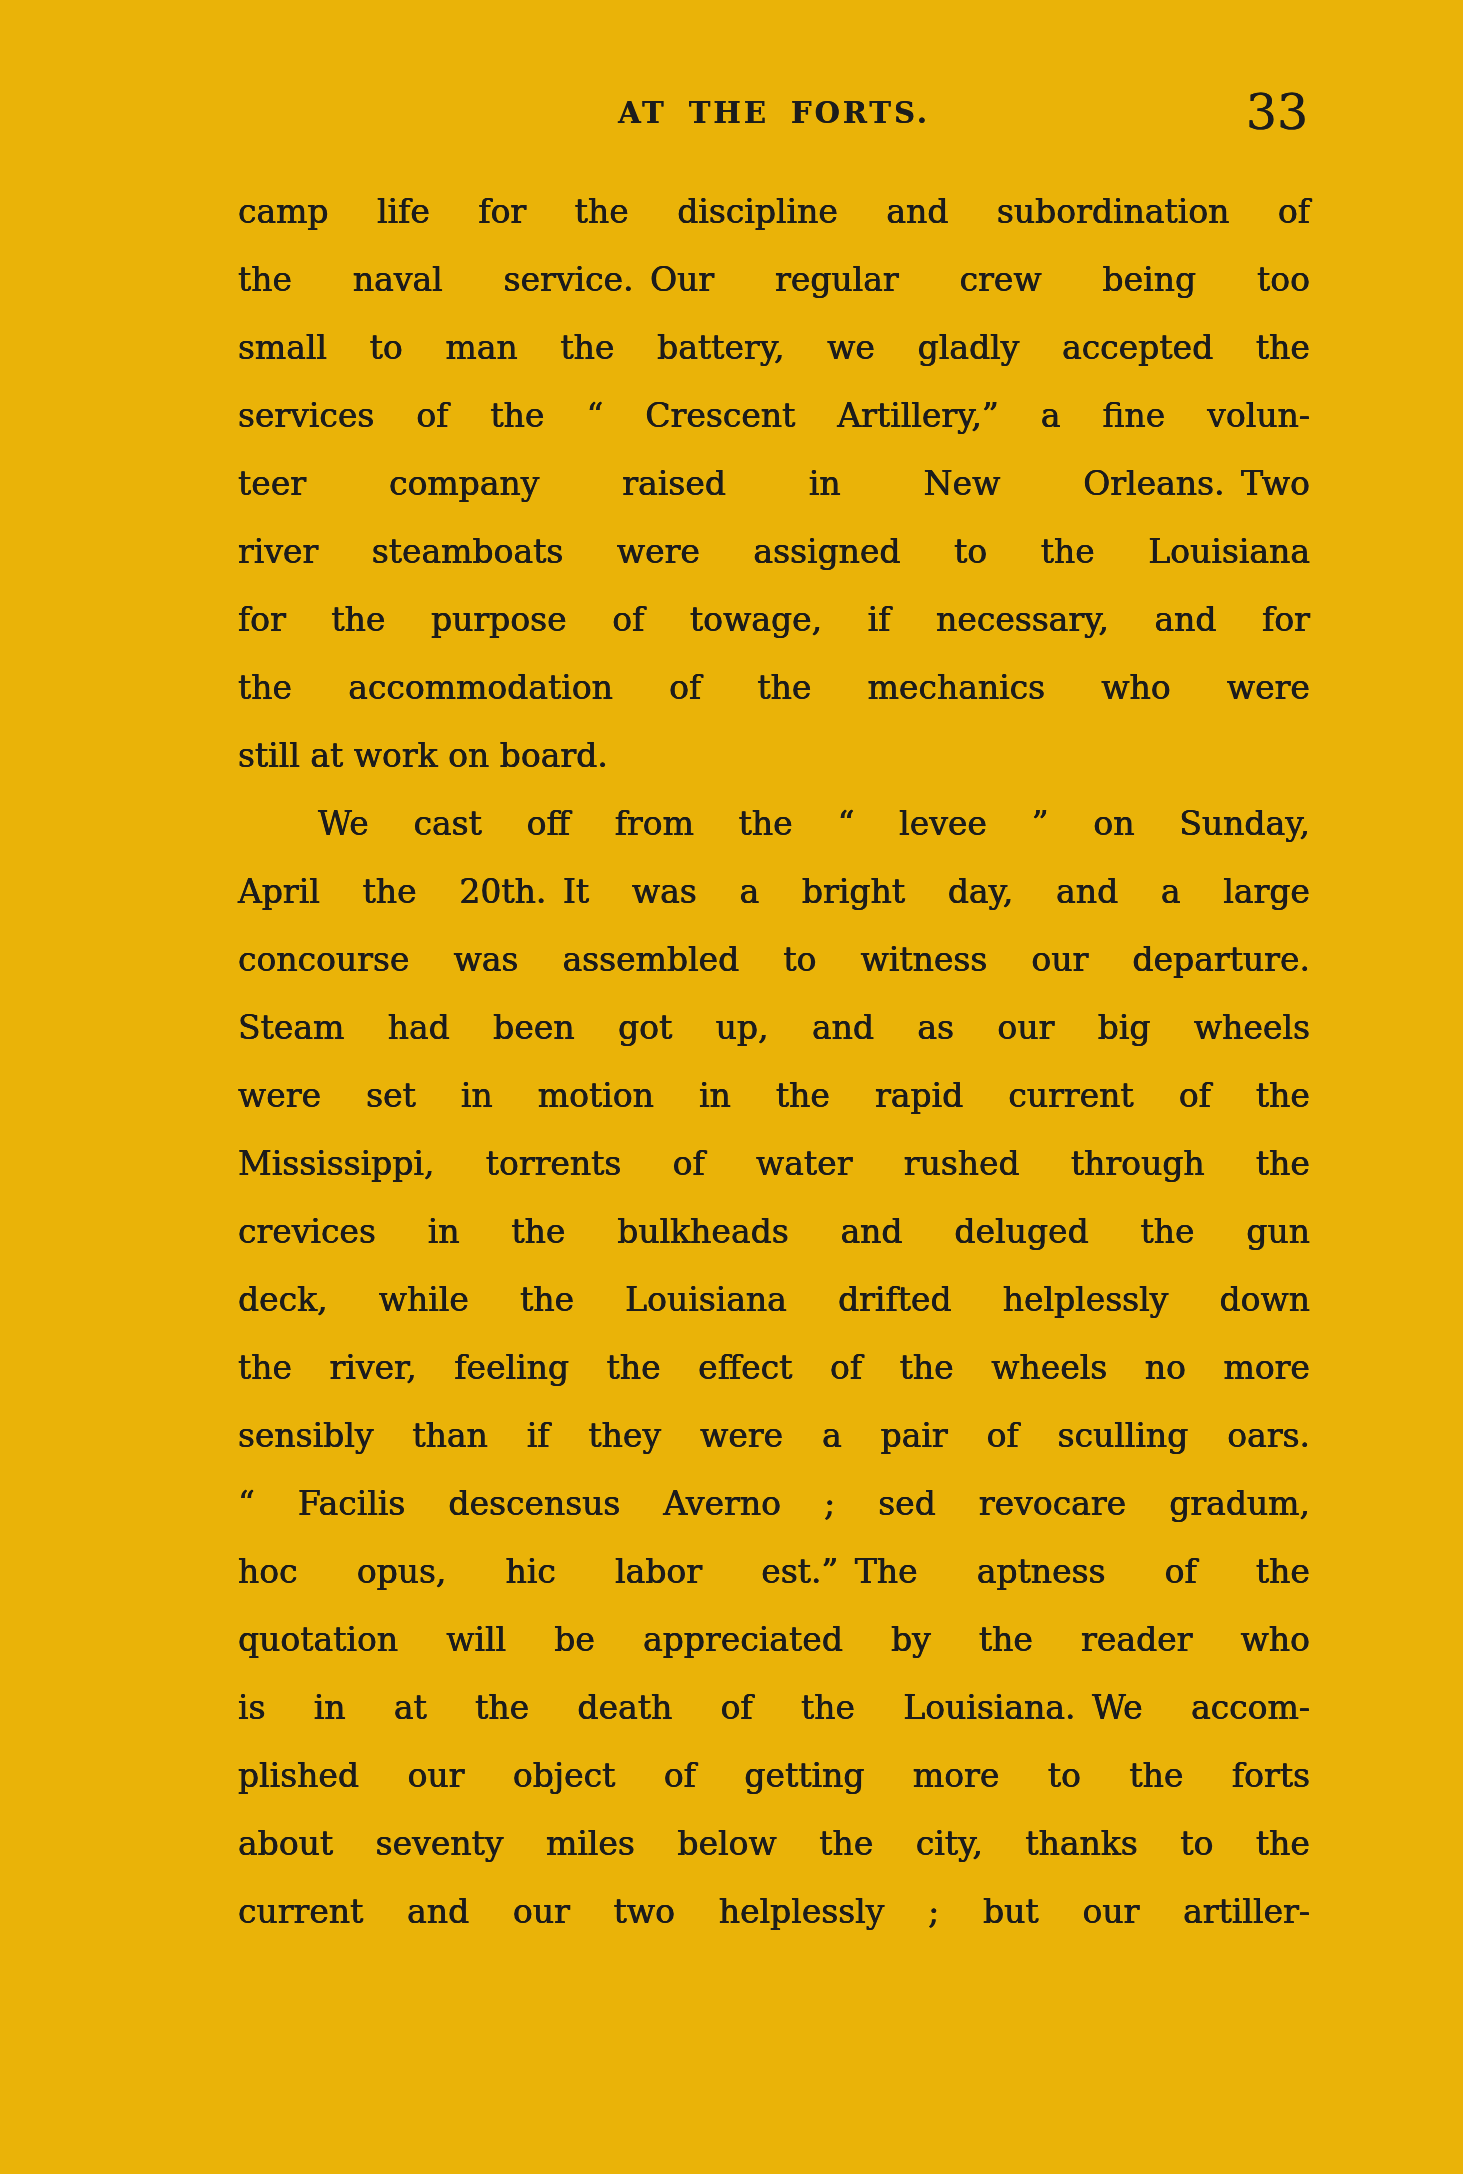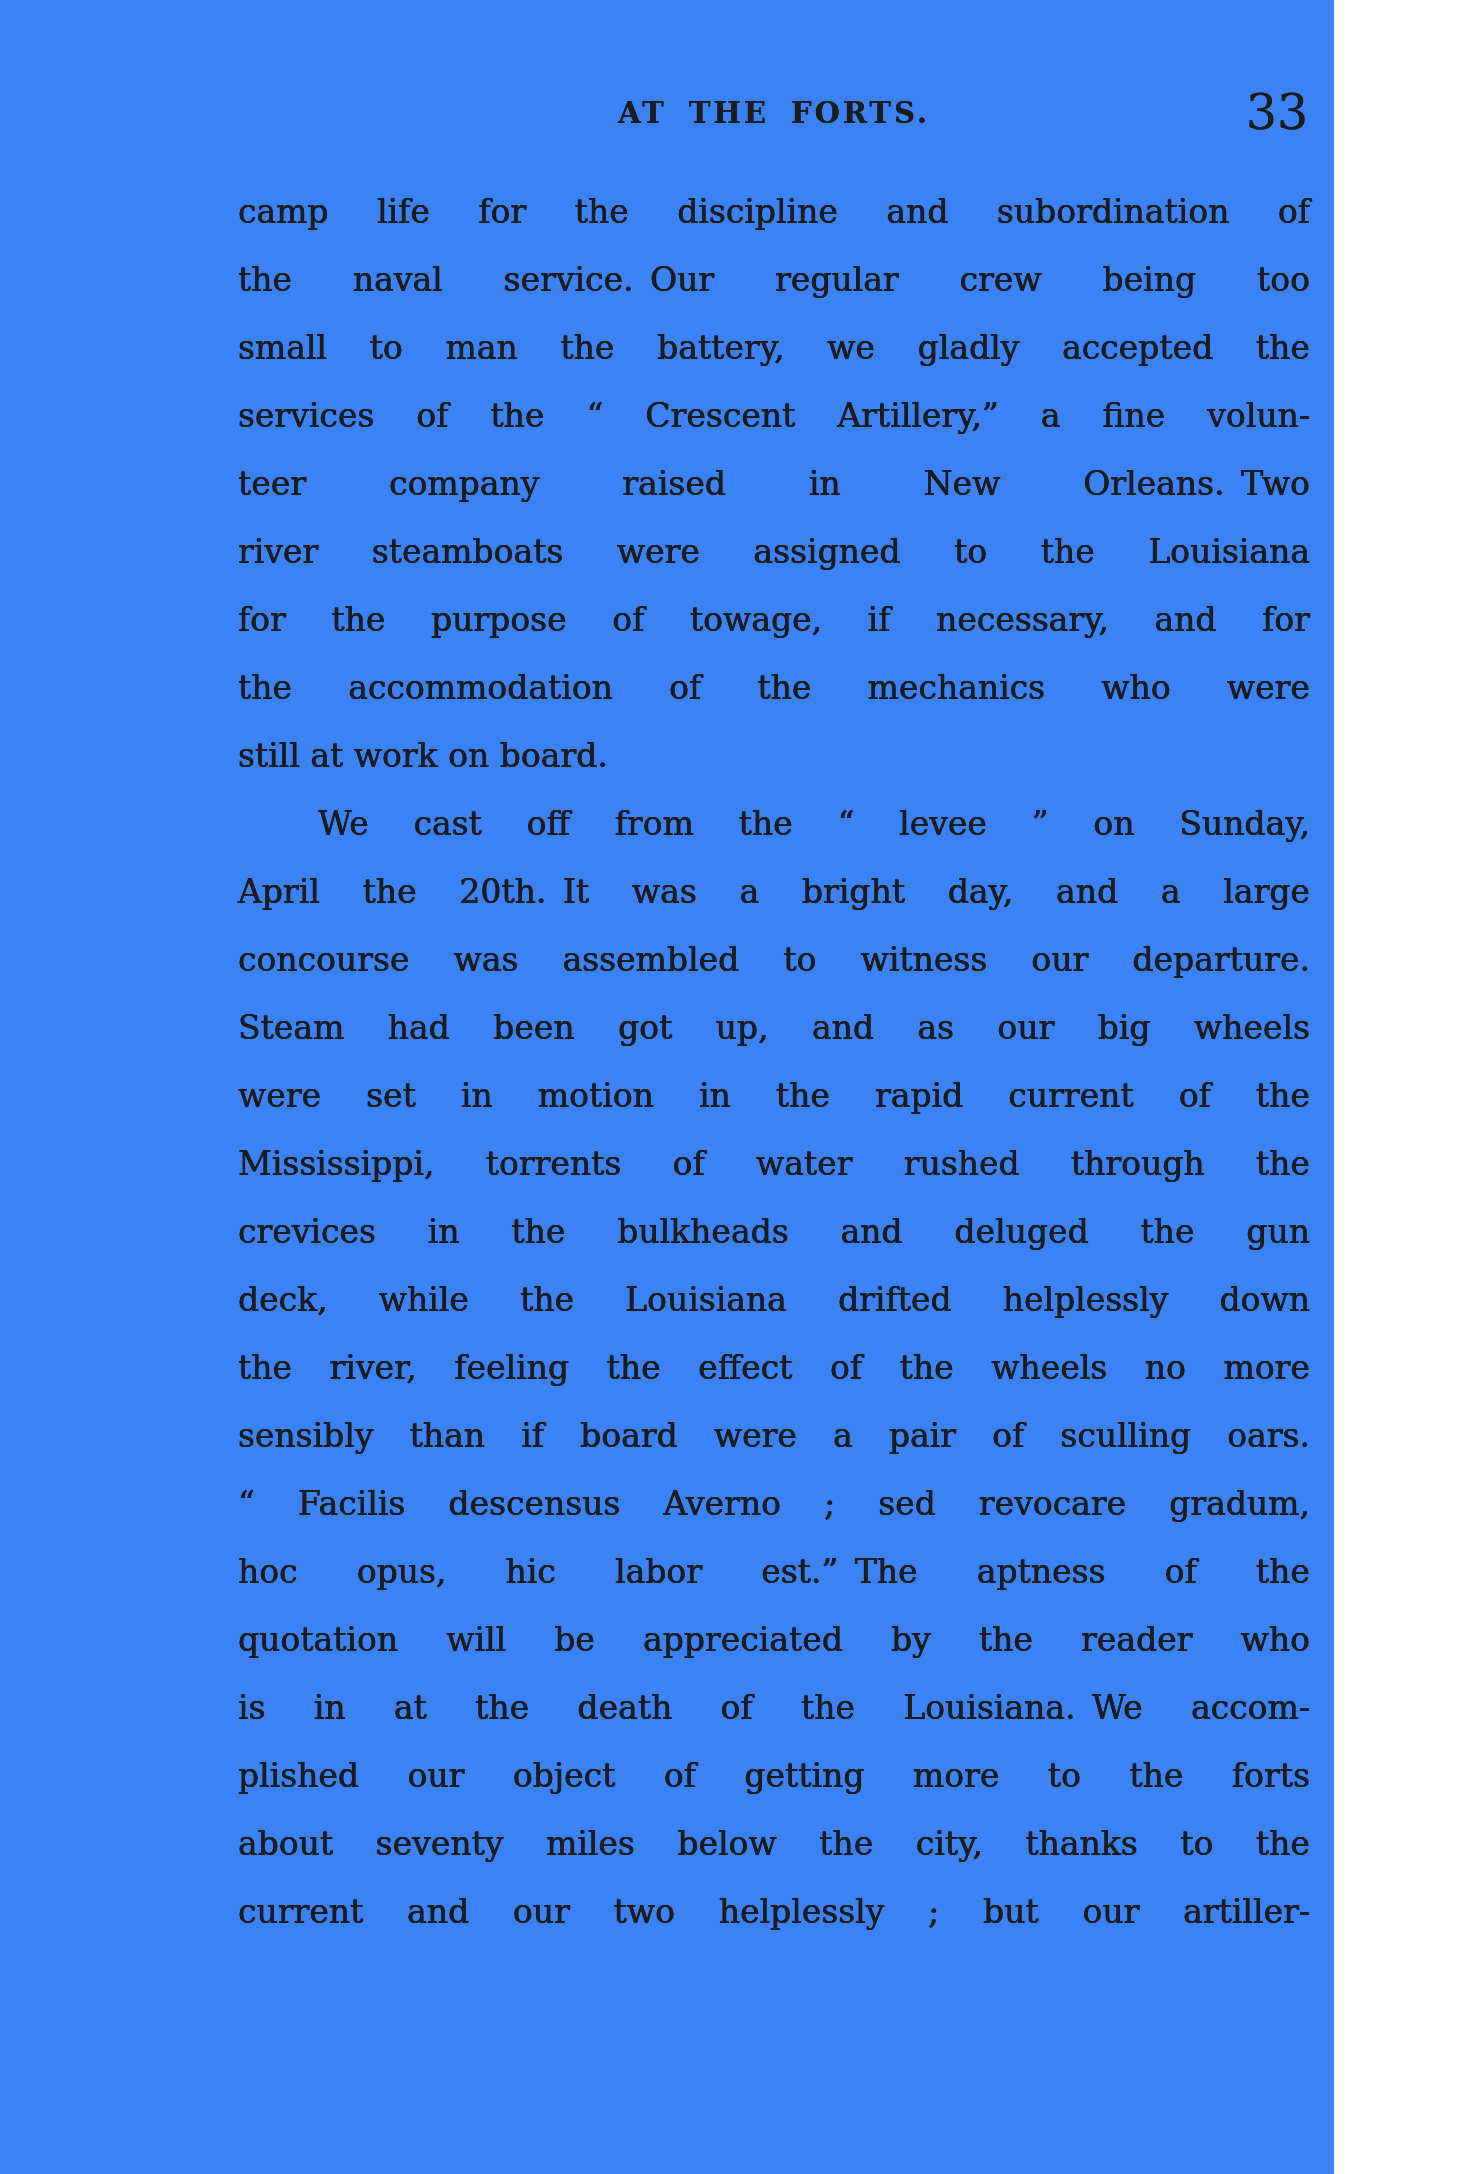--- a/index.html
+++ b/index.html
@@ -2,23 +2,23 @@
 <html><head>
 <meta charset="utf-8">
 <style>
   html, body {
     margin: 0;
     padding: 0;
     background: #ffffff;
   }
   .page {
     position: relative;
-    width: 1334px;
+    width: 1463px;
     height: 2174px;
-    background: #3b82f6;
+    background: #eab308;
     overflow: hidden;
     font-family: "DejaVu Serif", serif;
     color: #1c1c1c;
   }
   .running-head {
     position: absolute;
     top: 96px;
     left: 238px;
     width: 1072px;
     text-align: center;
@@ -88,21 +88,21 @@
       <div class="paragraph">
         <div class="line indent">We cast off from the “ levee ” on Sunday,</div>
         <div class="line">April the 20th. It was a bright day, and a large</div>
         <div class="line">concourse was assembled to witness our departure.</div>
         <div class="line">Steam had been got up, and as our big wheels</div>
         <div class="line">were set in motion in the rapid current of the</div>
         <div class="line">Mississippi, torrents of water rushed through the</div>
         <div class="line">crevices in the bulkheads and deluged the gun</div>
         <div class="line">deck, while the Louisiana drifted helplessly down</div>
         <div class="line">the river, feeling the effect of the wheels no more</div>
-        <div class="line">sensibly than if board were a pair of sculling oars.</div>
+        <div class="line">sensibly than if they were a pair of sculling oars.</div>
         <div class="line">“ Facilis descensus Averno ; sed revocare gradum,</div>
         <div class="line">hoc opus, hic labor est.” The aptness of the</div>
         <div class="line">quotation will be appreciated by the reader who</div>
         <div class="line">is in at the death of the Louisiana. We accom-</div>
         <div class="line">plished our object of getting more to the forts</div>
         <div class="line">about seventy miles below the city, thanks to the</div>
         <div class="line">current and our two helplessly ; but our artiller-</div>
       </div>
     </main>
 </div>

